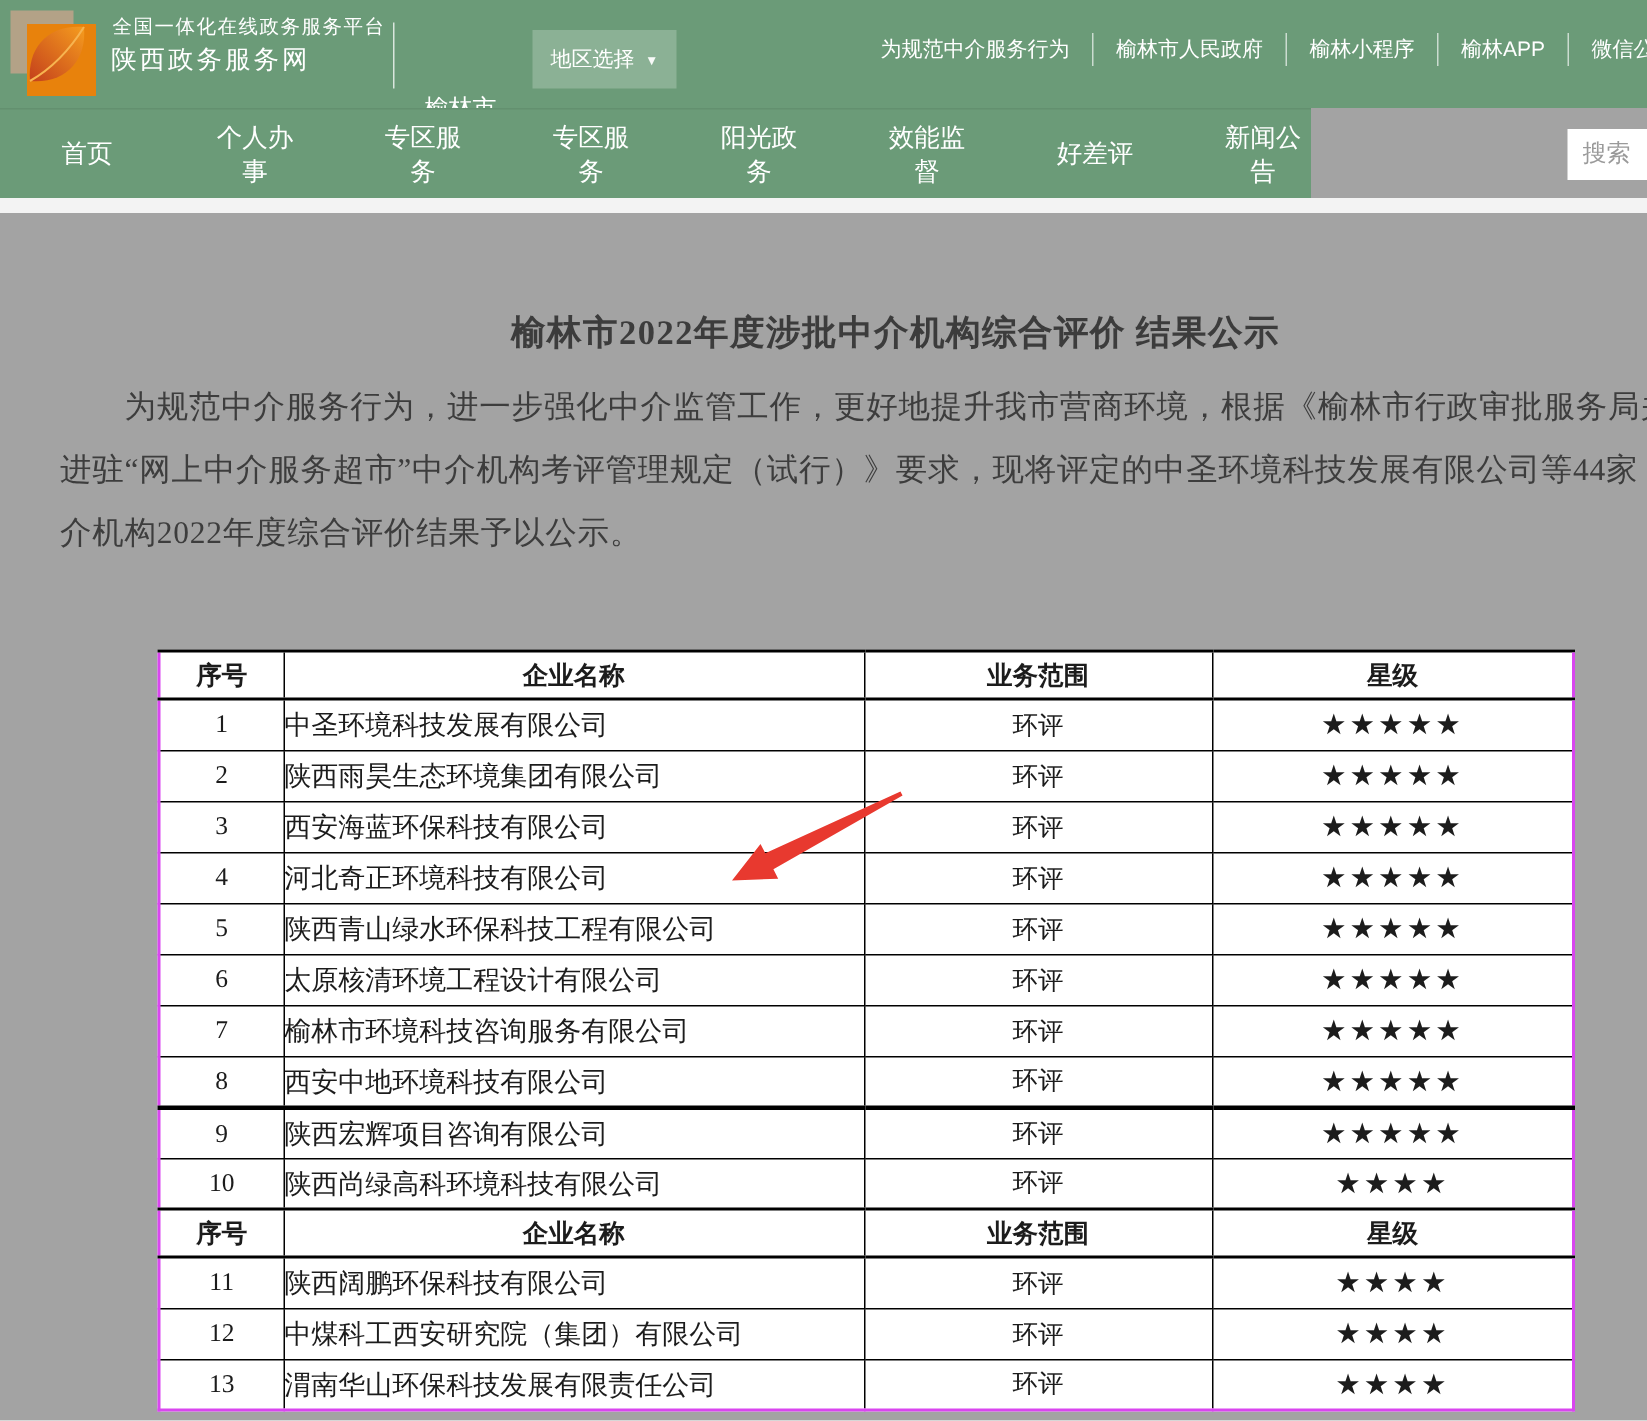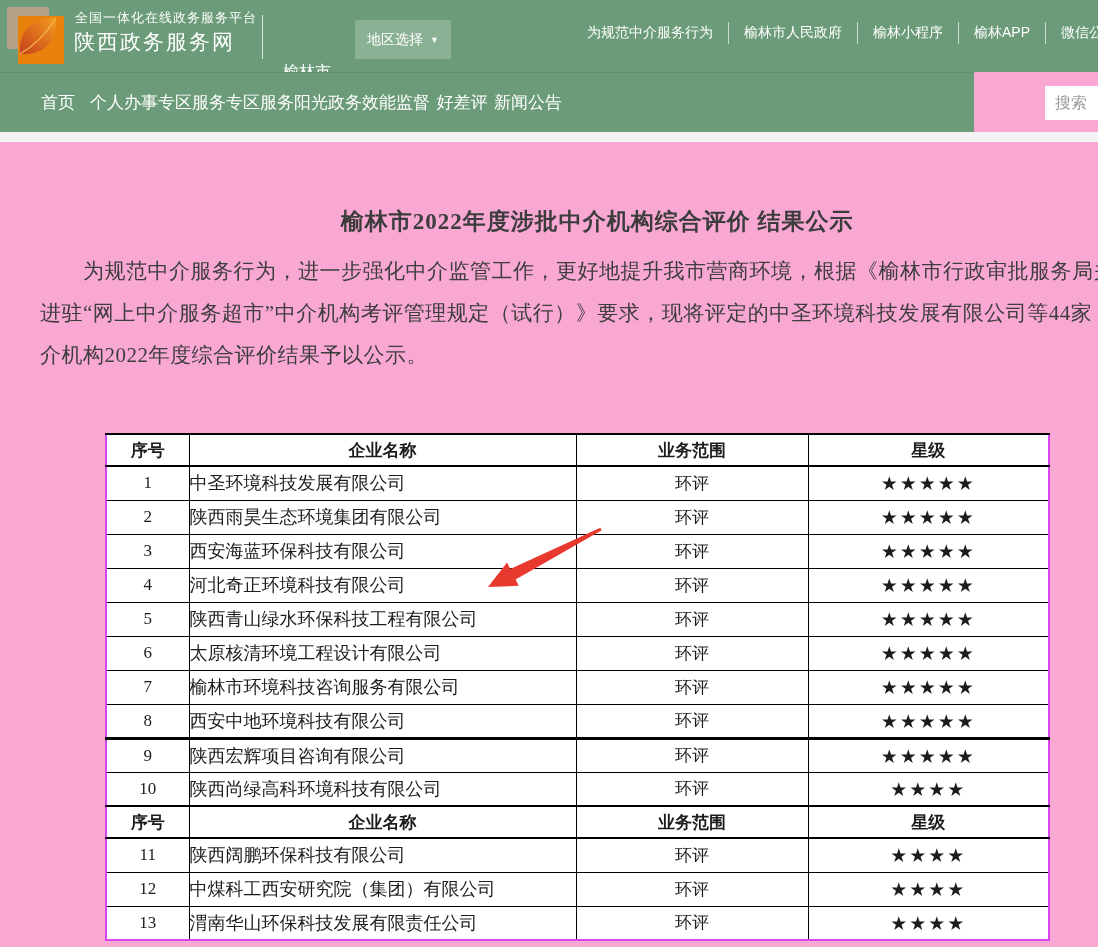--- a/index.html
+++ b/index.html
@@ -1,31 +1,31 @@
 <!DOCTYPE html>
 <html><head>
 <meta charset="utf-8">
 <style>
   * { margin:0; padding:0; box-sizing:border-box; }
   html,body { background:#fff; }
   .page {
     position:relative; width:1098px; height:947px; overflow:hidden;
-    font-family:"Liberation Sans", sans-serif; background:#f9a8d4;
+    font-family:"Liberation Sans", sans-serif; background:#a3a3a3;
   }
   
   .topbar {
     position:absolute; left:0; top:0; width:1098px; height:72px;
     background:#6b9b78; color:#fff;
   }
   .logo { position:absolute; left:6px; top:6px; width:58px; height:60px; }
   .brand-platform {
     position:absolute; left:75px; top:9px; font-size:13px; letter-spacing:1px; color:#fff;
   }
   .brand-site {
-    position:absolute; left:74px; top:28px; font-size:21px; color:#fff; letter-spacing:2px;
+    position:absolute; left:74px; top:28px; font-size:17px; color:#fff; letter-spacing:2px;
   }
   .v-divider {
     position:absolute; left:262px; top:15px; width:1px; height:44px;
     background:rgba(255,255,255,0.75);
   }
   .city-label { position:absolute; left:283px; top:26px; font-size:16px;margin-top:36px; }
   .region-btn {
     position:absolute; left:355px; top:20px; height:39px; padding:0 12px;
     background:rgba(255,255,255,0.22); border:none; color:#fff; font-size:14px;
     font-family:inherit; display:flex; align-items:center; gap:7px; cursor:pointer;
@@ -34,23 +34,23 @@
   .top-links {
     position:absolute; left:572px; top:22px; display:flex; align-items:center;
     white-space:nowrap;
   }
   .top-link {
     color:#fff; font-size:14px; text-decoration:none; padding:2px 15px;
     border-right:1px solid rgba(255,255,255,0.65);
   }
   
   .mainnav {
-    position:absolute; left:0; top:72px; width:974px; height:60px;
+    position:absolute; left:0; top:72px; width:874px; height:60px;
     background:#6b9b78; border-top:1px solid rgba(0,0,0,0.07);
-    display:flex; align-items:center; padding-left:26px;
+    display:flex; align-items:center; gap:48px; padding-left:26px;
   }
   .nav-item {
     min-width:64px; text-align:center; color:#fff; font-size:17px;
     text-decoration:none; cursor:pointer;
   }
   .search-box {
     position:absolute; left:1045px; top:13px; width:140px; height:34px;
     background:#fff; border:none; display:flex; align-items:center;
   }
   .search-box input {

